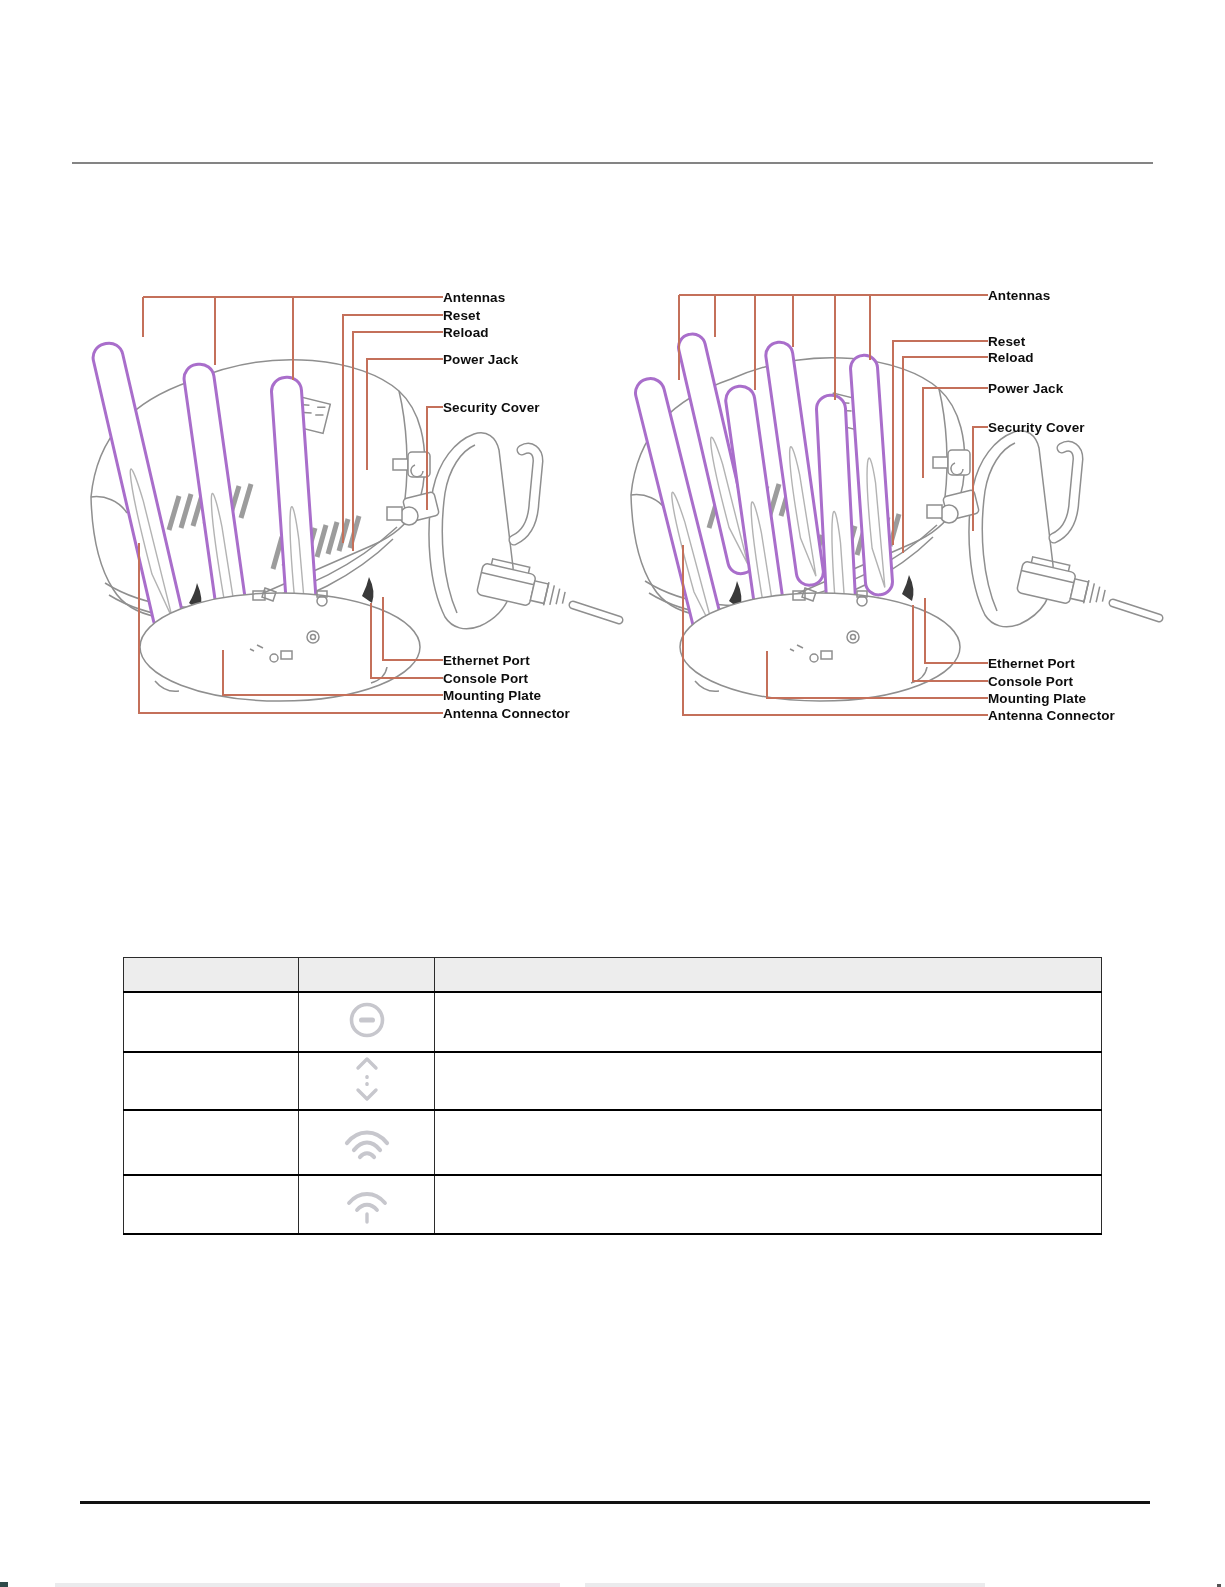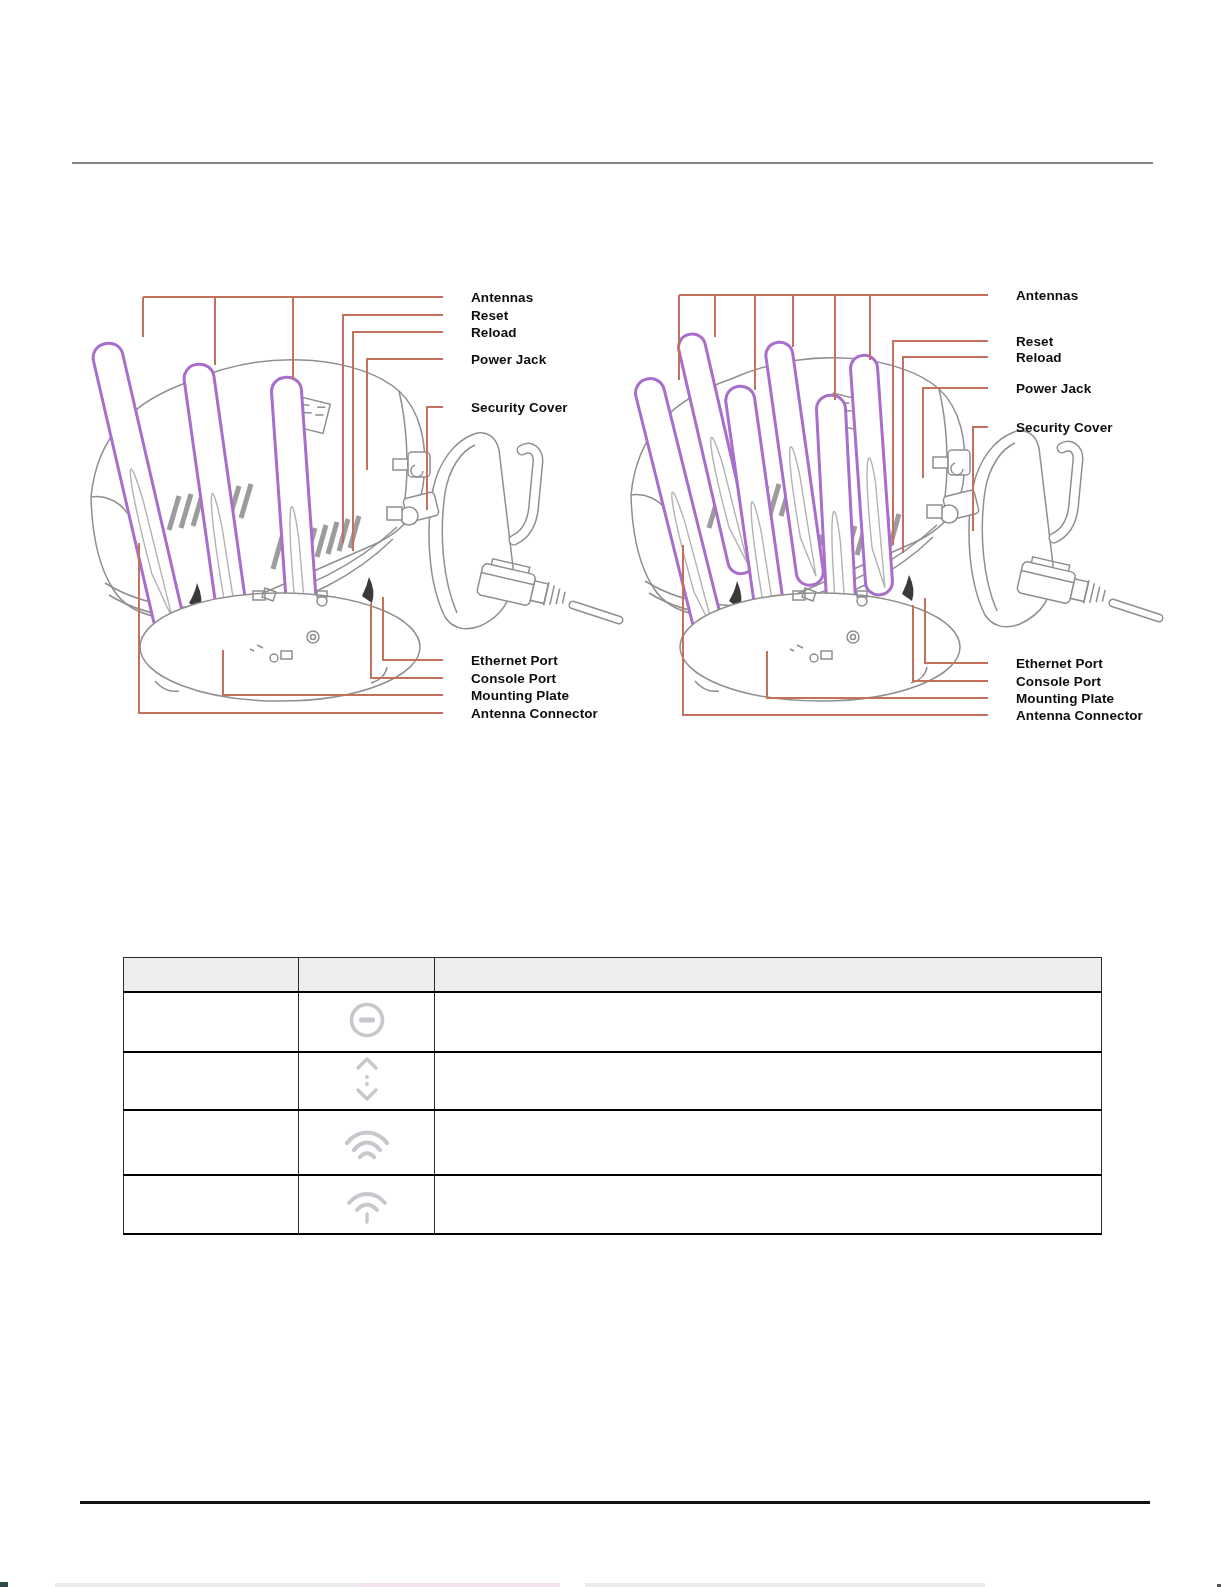--- a/index.html
+++ b/index.html
@@ -7,21 +7,21 @@
     width:1225px;height:1587px;position:relative;background:#ffffff;
     font-family:"Liberation Sans", sans-serif;overflow:hidden;
   }
   .hr-top{position:absolute;left:72px;top:162px;width:1081px;height:2px;background:var(--top-divider,#848484);}
   .hr-bottom{position:absolute;left:80px;top:1501px;width:1070px;height:3px;background:var(--bottom-divider,#111111);}
 
   .diagram{position:absolute;}
   .diagram svg{position:absolute;left:0;top:0;overflow:visible;}
   .callout-label{
     position:absolute;transform:translateY(-50%);
-    font-size:13.5px;font-weight:bold;color:#0d0d0d;white-space:nowrap;letter-spacing:.1px;margin-left:28px;
+    font-size:13.5px;font-weight:bold;color:#0d0d0d;white-space:nowrap;letter-spacing:.1px;
   }
   .dgl .callout-label{left:368px;}
   .dgr .callout-label{left:373px;}
 
   
   .art{stroke:var(--device-line,#8f8f8f);fill:none;stroke-width:1.5;}
   .artf{stroke:var(--device-line,#8f8f8f);fill:#ffffff;stroke-width:1.5;}
   .leaf{stroke:#b3b3b3;fill:#ffffff;stroke-width:1.4;}
   .ant{fill:#ffffff;stroke:var(--antenna-highlight,#a96ecb);stroke-width:3;}
   .vent{stroke:#9c9c9c;stroke-width:5;}

